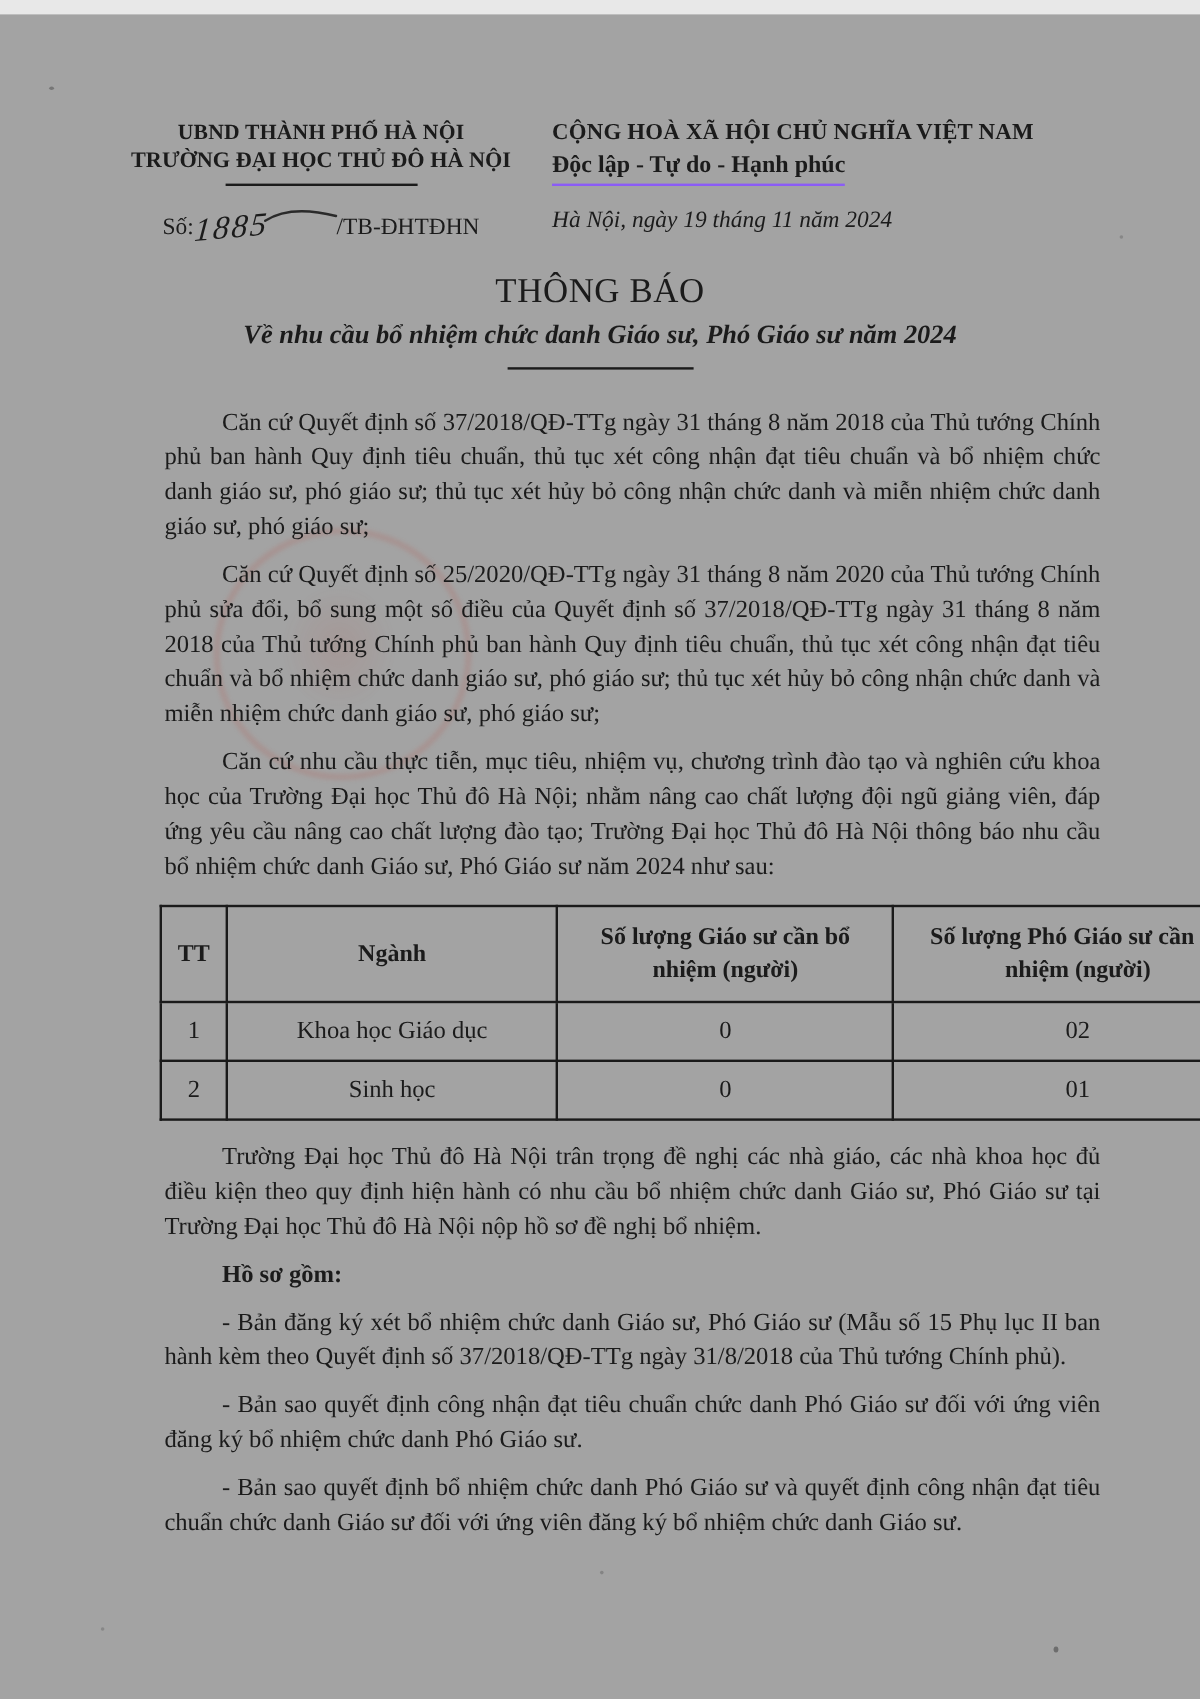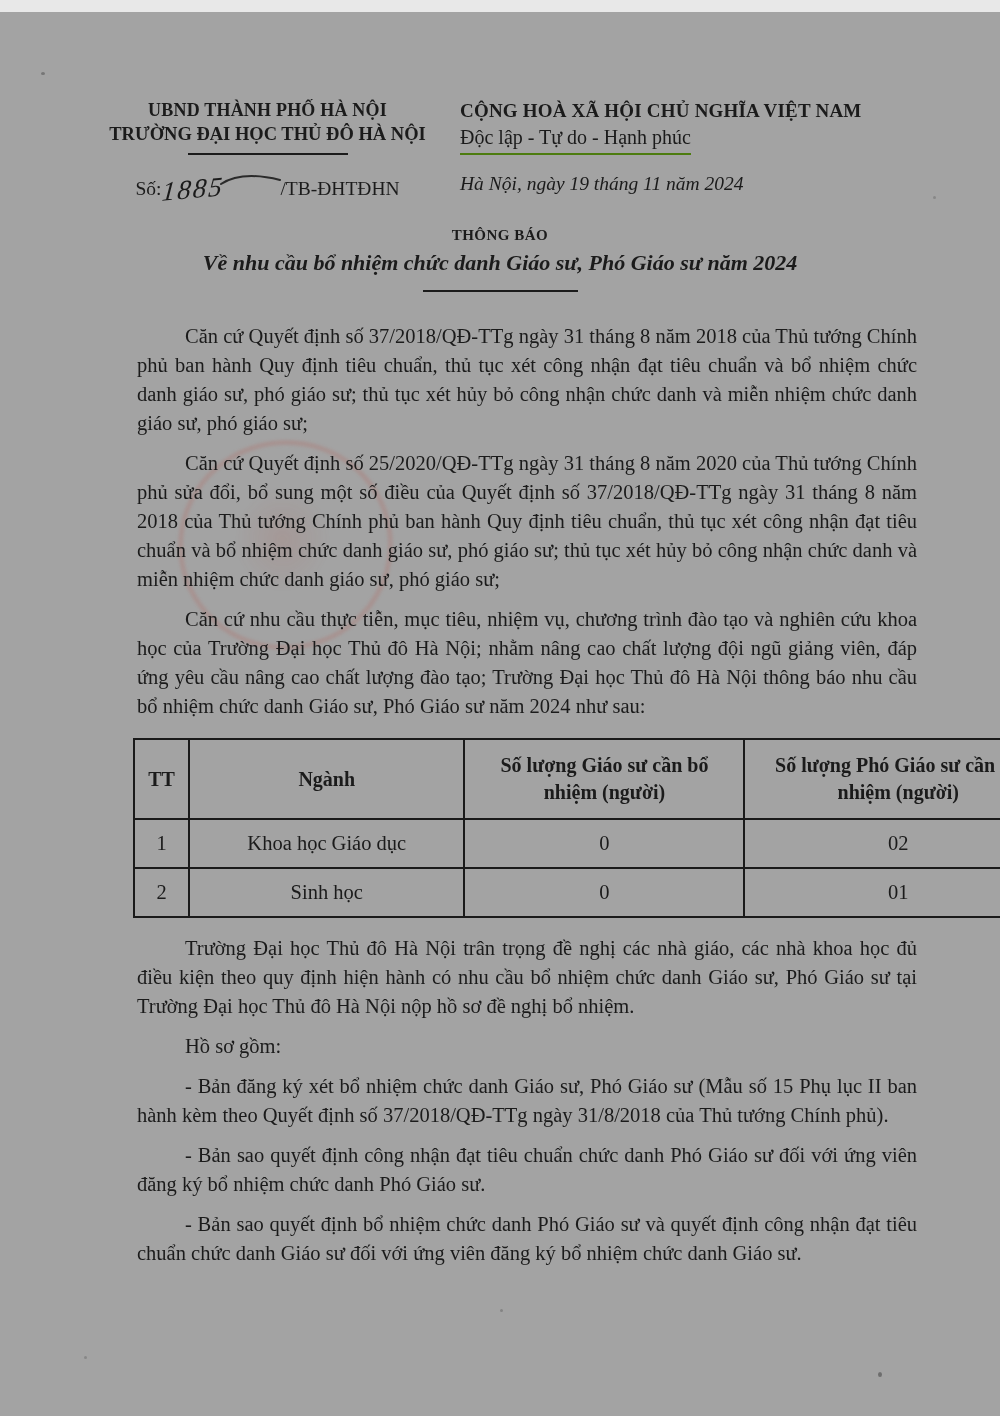--- a/index.html
+++ b/index.html
@@ -22,23 +22,23 @@
   }
   .header-left  { width: 385px; text-align: center; }
   .header-right { flex: 1; text-align: left; }
   .org-parent   { font-size: 18px; font-weight: bold; letter-spacing: .2px; }
   .org-name     { font-size: 18.5px; font-weight: bold; margin-top: 3px; }
   .org-rule     { width: 160px; border-bottom: 2px solid #1b1b1b; margin: 8px auto 0; }
   .motto-1      { font-size: 19px; font-weight: bold; letter-spacing: .2px; }
   .motto-2-wrap { margin-top: 4px; }
   .motto-2 {
     display: inline-block;
-    font-size: 20px; font-weight: normal;
+    font-size: 20px; font-weight: bold;
     padding-bottom: 4px;
-    border-bottom: 2px solid #4d7c0f;
+    border-bottom: 2px solid #8b5cf6;
   }
   .doc-number {
     margin-top: 16px;
     font-size: 19.5px;
     white-space: nowrap;
   }
   .hand-number {
     display: inline-block;
     font-size: 27px;
     font-style: italic;
@@ -49,39 +49,39 @@
     vertical-align: -3px;
   }
   .flourish { vertical-align: 8px; margin: 0 -2px 0 -4px; }
   .dateline {
     margin-top: 18px;
     font-size: 19.5px;
     font-style: italic;
   }
   
   .title-block { text-align: center; margin-top: 24px; position: relative; z-index: 2; }
-  .title-main  { font-size: 15px; font-weight: bold; letter-spacing: .5px; }
+  .title-main  { font-size: 29px; font-weight: normal; letter-spacing: .5px; }
   .title-sub   { font-size: 22px; font-weight: bold; margin-top: 6px; font-style: italic; }
   .title-rule  { width: 155px; border-bottom: 2px solid #1b1b1b; margin: 14px auto 0; }
   
   .body {
     position: relative;
     z-index: 2;
     margin: 30px 83px 0 137px;
     width: 780px;
     font-size: 20.5px;
     line-height: 29px;
   }
   .body p {
     margin: 11px 0 0 0;
     text-align: justify;
     text-indent: 48px;
   }
   .body p:first-child { margin-top: 0; }
-  .dossier-heading { font-weight: normal; }
+  .dossier-heading { font-weight: bold; }
   
   table {
     border-collapse: collapse;
     width: 920px;
     margin-top: 17px;
     margin-left: -4px;
   }
   th, td {
     border: 2px solid #1a1a1a;
     text-align: center;

